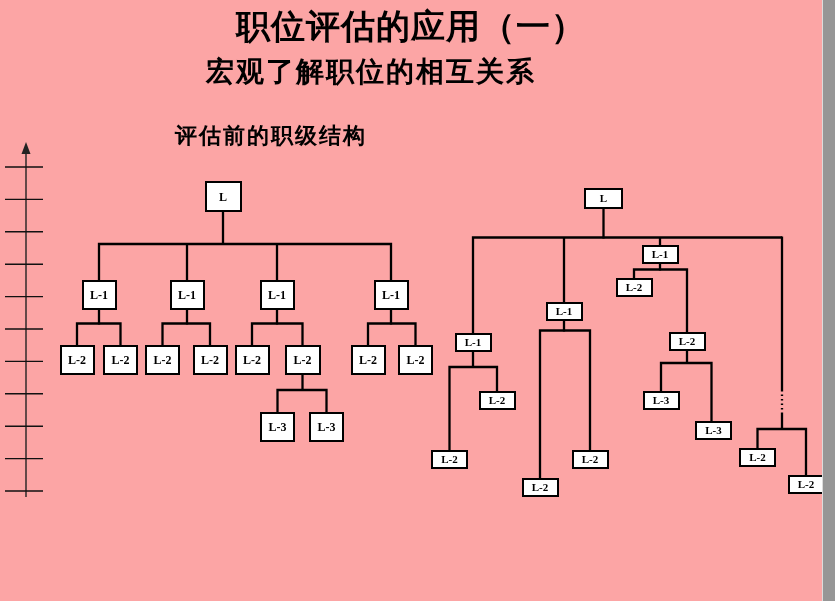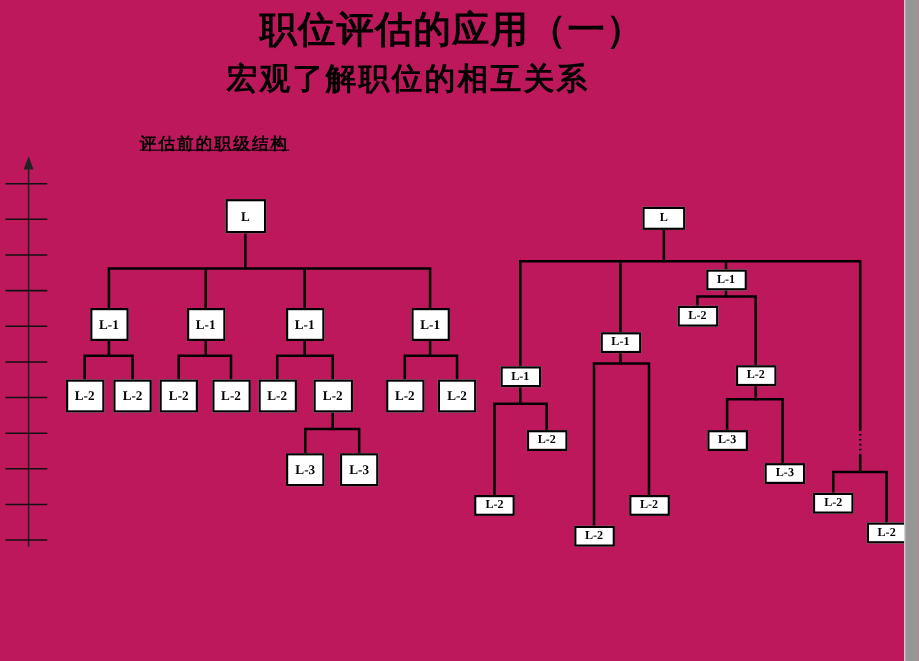--- a/index.html
+++ b/index.html
@@ -1,30 +1,30 @@
 <!DOCTYPE html>
 <html><head>
 <meta charset="utf-8">
 <style>
   html,body{margin:0;padding:0;width:835px;height:601px;overflow:hidden;background:#fff;}
   .slide{
-    position:absolute;left:0;top:0;width:835px;height:601px;background:#be185d;
+    position:absolute;left:0;top:0;width:835px;height:601px;background:#fca5a5;
     font-family:"Liberation Serif","DejaVu Serif",serif;color:#000;
   }
   .title{
     position:absolute;top:4px;left:0;width:822px;text-align:center;
     font-size:34px;font-weight:bold;letter-spacing:1px;white-space:nowrap;
   }
   .subtitle{
     position:absolute;top:53px;left:0;width:742px;text-align:center;
     font-size:28px;font-weight:bold;letter-spacing:2px;white-space:nowrap;
   }
   .col-heading{
-    position:absolute;top:121px;font-size:15px;font-weight:bold;
-    letter-spacing:2px;text-align:left;white-space:nowrap;text-decoration:underline;
+    position:absolute;top:121px;font-size:22px;font-weight:bold;
+    letter-spacing:2px;text-align:right;white-space:nowrap;
   }
   .heading-before{left:127px;width:240px;}
   .heading-after{left:504px;width:240px;}
   .layer{position:absolute;left:0;top:0;}
   .node{
     position:absolute;background:#ffffff;border:2px solid #000;
     box-sizing:border-box;display:flex;align-items:center;justify-content:center;
     font-weight:bold;line-height:1;
   }
   .node.before{font-size:12px;}

